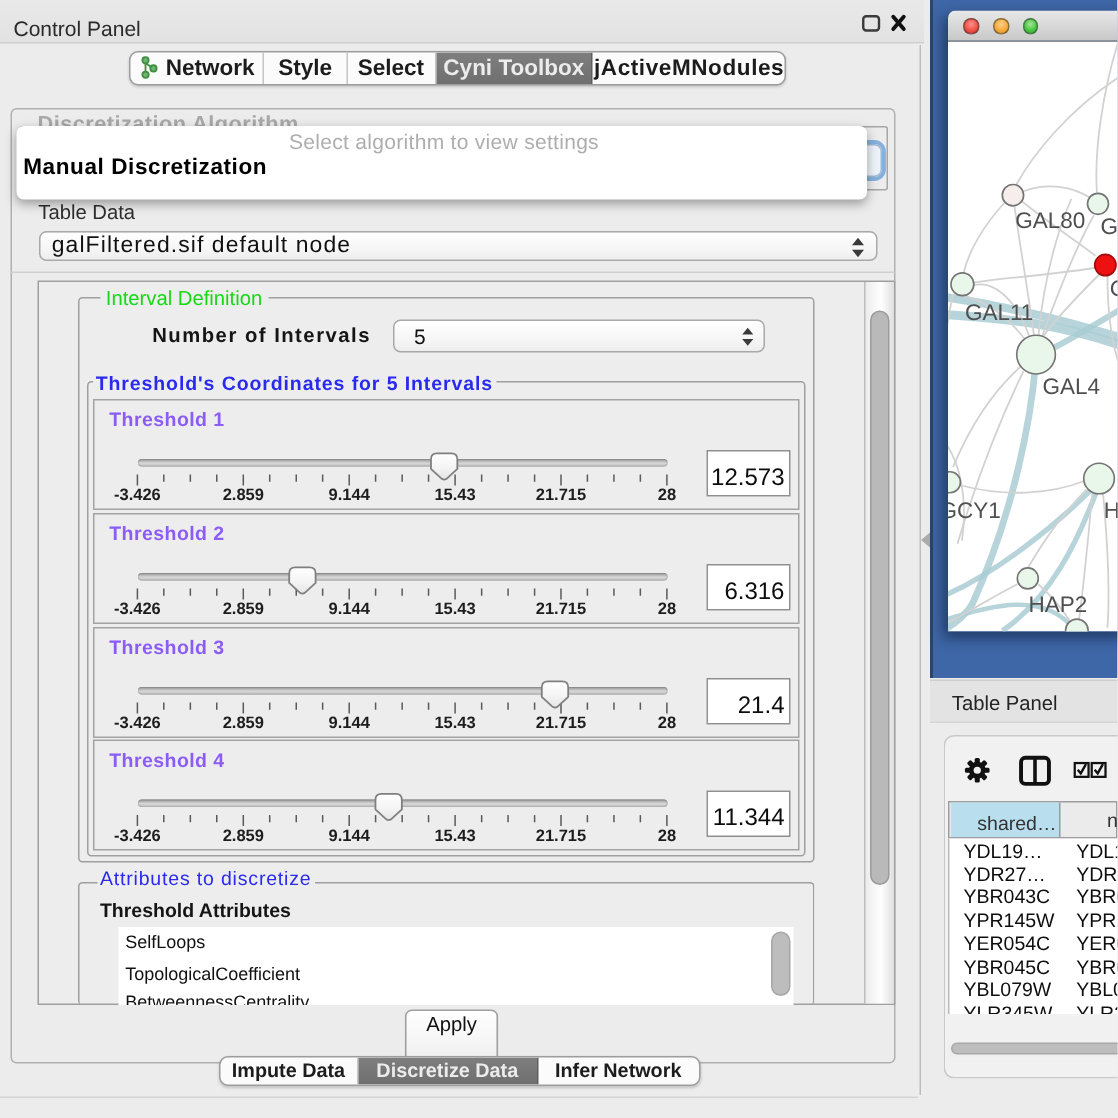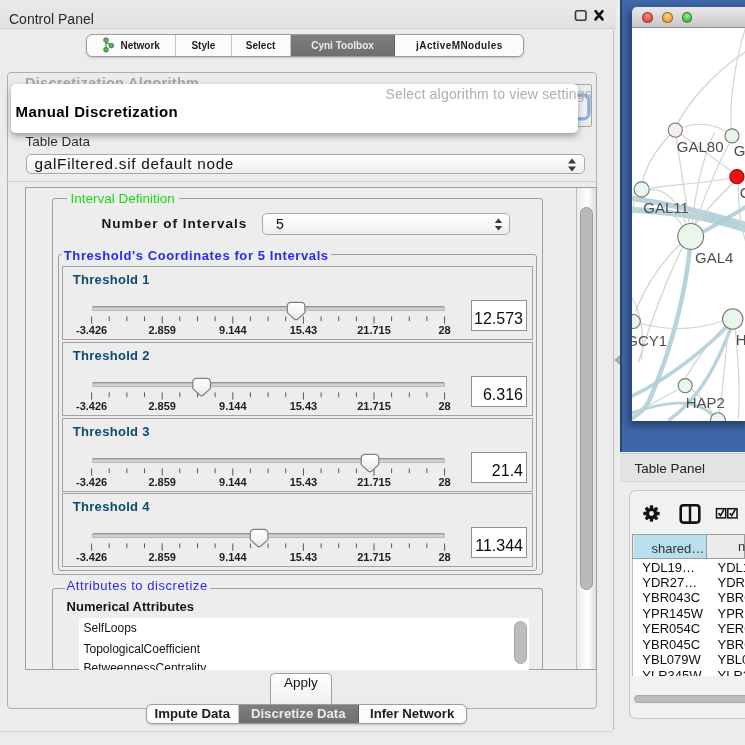--- a/index.html
+++ b/index.html
@@ -5,36 +5,36 @@
 body{width:745px;height:745px;font-family:"Liberation Sans",sans-serif;background:#ececec;overflow:hidden}
 #app{position:relative;width:745px;height:745px;overflow:hidden}
 .abs{position:absolute}
 
 #titlebar{left:0;top:0;width:616px;height:29px;background:linear-gradient(#e9e9e9,#e2e2e2);border-bottom:1px solid #cfcfcf}
 #title{left:9px;top:11px;font-size:14px;color:#2a2a2a}
 #panelA{left:6.7px;top:71.6px;width:590.6px;height:637px;border:1px solid #b0b0b0;border-radius:4px}
 
 .tabbar{display:flex;background:#fbfbfb;border:1px solid #9d9d9d;border-radius:6px;overflow:hidden;
   box-shadow:0 1px 2px rgba(0,0,0,0.18)}
-.tab{display:flex;align-items:center;justify-content:center;font-size:10px;font-weight:600;color:#1c1c1c;
+.tab{display:flex;align-items:center;justify-content:center;font-size:15px;font-weight:600;color:#1c1c1c;
   border-right:1px solid #c6c6c6;height:100%}
 .tab:last-child{border-right:none}
 .tabdark{background:linear-gradient(#7e7e7e,#6f6f6f);color:#ececec;border-right:1px solid #5f5f5f}
 #toptabs{left:86px;top:33.5px;width:438.3px;height:23px}
 #bottabs{left:145.8px;top:704px;width:320.9px;height:19.5px}
 #bottabs .tab{font-size:13.2px}
 
 #dgroup{left:13px;top:83.5px;width:579px;height:43.5px;border:1px solid #a5a5a5;border-radius:2px}
 #dgrouptitle{left:22px;top:74.5px;font-size:14.5px;font-weight:bold;color:#a8a8a8;background:#ececec;padding:0 3px;letter-spacing:0.3px}
 #bluecombo{left:500px;top:96px;width:88px;height:22px;border-radius:5px;background:#eef3f9;
   box-shadow:0 0 0 2.6px #86b1dd, inset 0 0 0 1px #9eb9d6}
 
 #popup{left:11px;top:84px;width:566.5px;height:48.8px;background:#ffffff;border-radius:5px;
   box-shadow:0 3px 7px rgba(0,0,0,0.35)}
-#popgray{left:0;top:85.8px;width:592px;text-align:right;font-size:14px;color:#aeaeae;letter-spacing:0.2px}
+#popgray{left:0;top:85.8px;width:592px;text-align:center;font-size:14px;color:#aeaeae;letter-spacing:0.2px}
 #popitem1{left:15.5px;top:103px;font-size:15px;font-weight:bold;color:#000;letter-spacing:0.4px}
 #popitem2{left:15.5px;top:116.8px;font-size:14.6px;color:#000}
 
 #tdlabel{left:25.5px;top:133.8px;font-size:13.5px;color:#2e2e2e}
 .combo{background:linear-gradient(#ffffff,#f4f4f4 70%,#ededed);border:1px solid #a9a9a9;border-radius:5px;
   font-size:14.5px;color:#111;display:flex;align-items:center}
 #combo1{left:25.5px;top:153.5px;width:559px;height:20.8px;padding-left:8px;font-size:15.3px;letter-spacing:0.72px}
 #hline1{left:6.7px;top:181.2px;width:590.6px;height:1px;background:#cfcfcf}
 
 #scrollpane{left:25px;top:186.5px;width:571.5px;height:483.5px;border:1px solid #9f9f9f;background:#ededed}
@@ -43,21 +43,21 @@
 
 .group{border:1px solid #9f9f9f;border-radius:3px}
 .gtitle{font-size:13px;font-weight:bold;background:#ededed;padding:0 4px;white-space:nowrap}
 #igroup{left:52.4px;top:197.8px;width:490.2px;height:377.7px}
 #igtitle{left:66.5px;top:190.5px;color:#16d916;font-size:13.5px;font-weight:normal}
 #nilabel{left:101.5px;top:215.8px;font-size:13.5px;font-weight:bold;color:#151515;letter-spacing:1px}
 #combo2{left:262px;top:212.5px;width:247.5px;height:22.4px;padding-left:13px;font-size:14px}
 #tgroup{left:58.4px;top:253.7px;width:478.6px;height:316.9px}
 #tgtitle{left:61.8px;top:248.2px;color:#2a2aee;font-weight:bold;padding:0 2px;letter-spacing:0.6px}
 .trow{position:absolute;left:62.4px;width:470.5px;height:73.8px;border:1px solid #a3a3a3;background:#ededed}
-.trowlab{position:absolute;left:9.4px;top:4.8px;font-size:13px;font-weight:bold;color:#0c4a6e;letter-spacing:0.3px}
+.trowlab{position:absolute;left:9.4px;top:4.8px;font-size:13px;font-weight:bold;color:#8b5cf6;letter-spacing:0.3px}
 .track{position:absolute;left:28.6px;top:39px;width:353.4px;height:4.8px;border-radius:2.5px;
   background:linear-gradient(#939393,#d8d8d8 55%,#c0c0c0);box-shadow:inset 0 0 1px rgba(0,0,0,0.5)}
 .vbox{position:absolute;left:407.6px;top:32.5px;width:56.5px;height:31.6px;background:#fff;border:1.4px solid #8f8f8f;
   font-size:16px;color:#0c0c0c;text-align:right;line-height:35px;padding-right:3.5px}
 
 #agroup{left:52.4px;top:587.5px;width:490.2px;height:82px;border-bottom:none}
 #agtitle{left:64.6px;top:578.4px;color:#2a2aee;font-weight:normal;padding:0 2px;letter-spacing:0.55px}
 #numattr{left:66.6px;top:598.8px;font-size:13px;font-weight:bold;color:#151515}
 #attrlist{left:79px;top:617.5px;width:449.5px;height:52.2px;background:#fff;font-size:12px;color:#111;overflow:hidden}
 .litem{position:absolute;left:4.5px}
@@ -312,21 +312,21 @@
           <text x="240.4" y="66.5" text-anchor="middle">15.43</text>
           <text x="311.0" y="66.5" text-anchor="middle">21.715</text>
           <text x="381.6" y="66.5" text-anchor="middle">28</text>
         </g>
         <path d="M 187.30 39.3 Q 187.30 35.3 191.30 35.3 L 200.90 35.3 Q 204.90 35.3 204.90 39.3 L 204.90 45.6 L 197.70 52.2 Q 196.10 53.2 194.50 52.2 L 187.30 45.6 Z" fill="url(#th196)" stroke="#7f7f7f" stroke-width="1.2"></path>
       </svg>
       <div class="vbox">11.344</div>
     </div>
 <div class="abs group" id="agroup"></div>
 <div class="abs gtitle" id="agtitle">Attributes to discretize</div>
-<div class="abs" id="numattr">Numerical Attributes</div>
+<div class="abs" id="numattr">Threshold Attributes</div>
 <div class="abs" id="attrlist">
       <div class="litem" style="top:3.9px">SelfLoops</div>
       <div class="litem" style="top:24.5px">TopologicalCoefficient</div>
       <div class="litem" style="top:43.5px">BetweennessCentrality</div>
     </div>
 <div class="abs" id="alsb"></div>
 <div class="abs" id="apply">Apply</div>
 <div class="abs tabbar" id="bottabs">
 <div class="tab" style="width:92.6px">Impute Data</div>
 <div class="tab tabdark" style="width:120.5px">Discretize Data</div>

